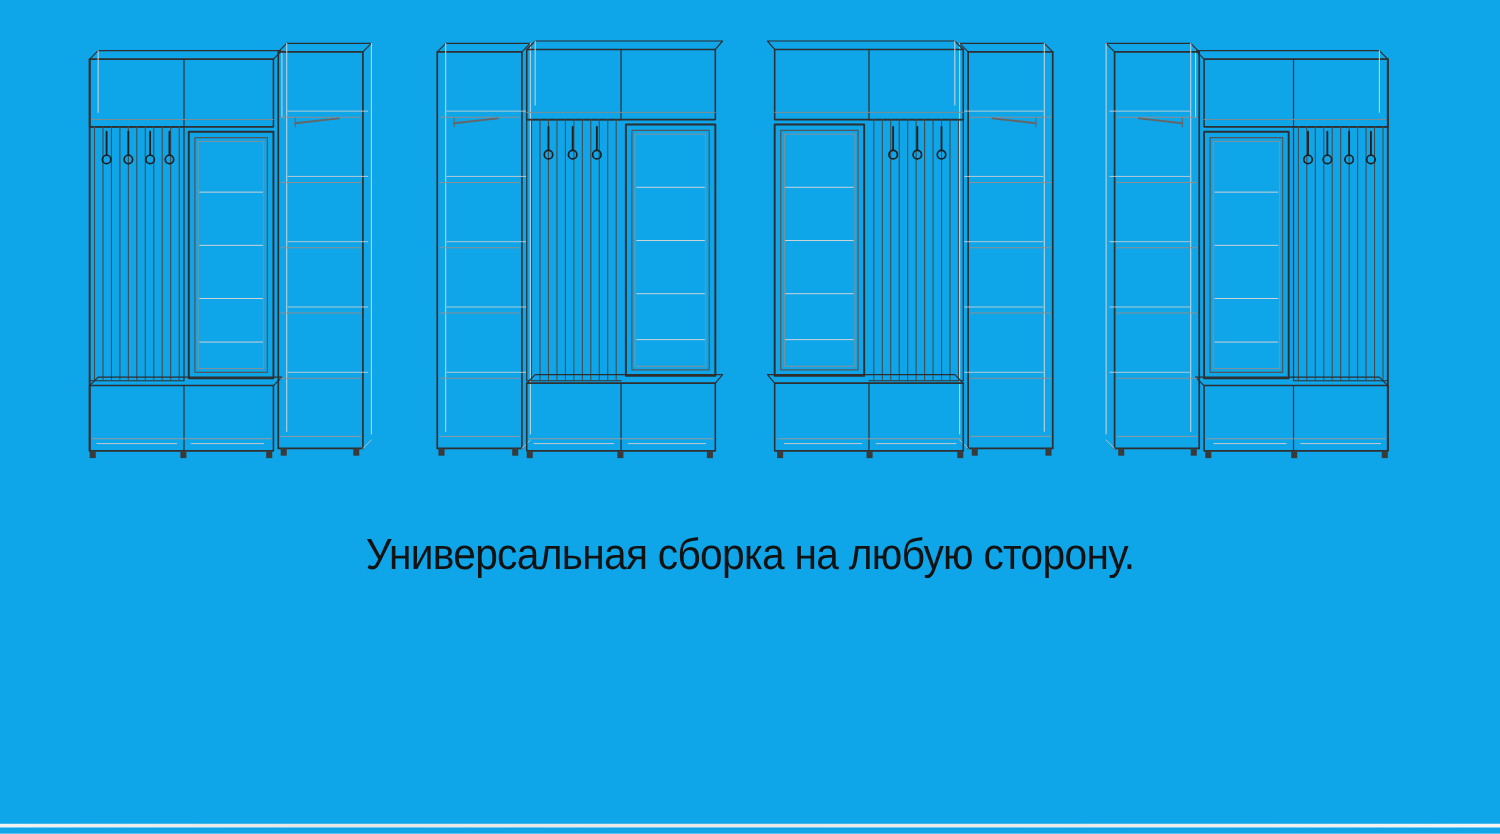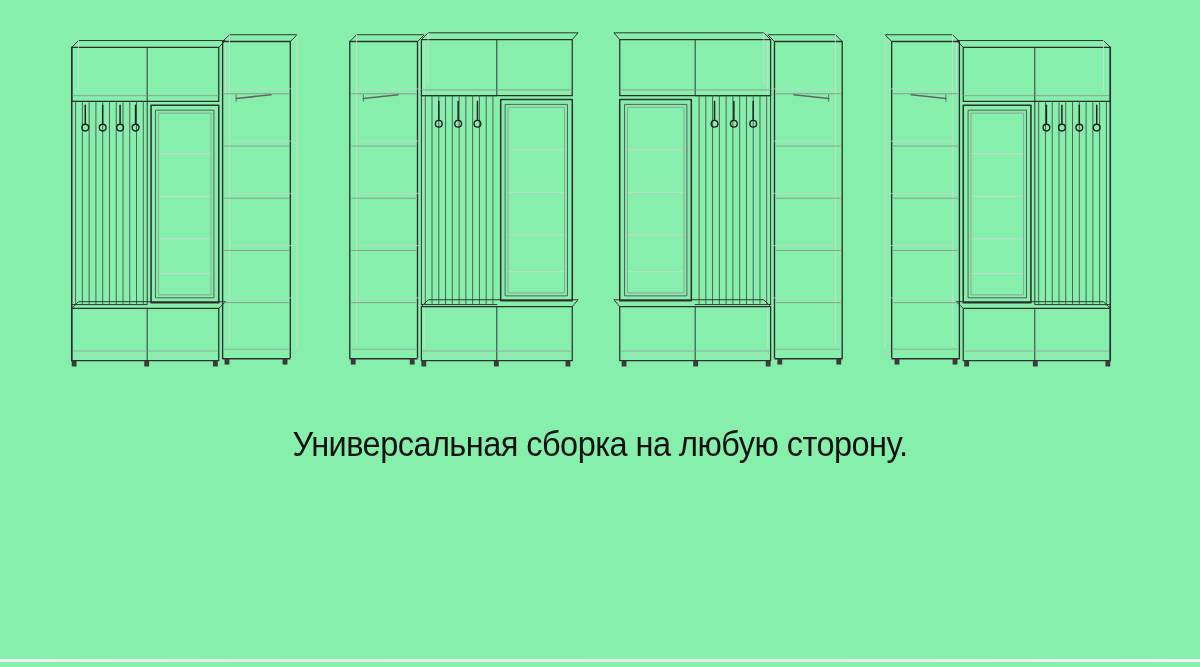--- a/index.html
+++ b/index.html
@@ -1,20 +1,20 @@
 <!DOCTYPE html>
 <html><head>
 <meta charset="utf-8">
 <style>
   html,body{margin:0;padding:0;}
   body{
     width:1200px;height:667px;background:#ffffff;overflow:hidden;
     font-family:"Liberation Sans",sans-serif;position:relative;
   }
-  .page{position:absolute;inset:0;background:#86efac;}
+  .page{position:absolute;inset:0;background:#0ea5e9;}
   .defs-svg{position:absolute;width:0;height:0;overflow:hidden;}
   .drawings-row{position:absolute;left:0;top:26px;width:1200px;height:360px;}
   .unit{position:absolute;top:0;width:236px;height:356px;}
   .unit:nth-child(1){left:64px;}
   .unit:nth-child(2){left:344px;}
   .unit:nth-child(3){left:612px;}
   .unit:nth-child(4){left:882px;}
   .unit svg{display:block;width:236px;height:356px;}
   .caption{
     position:absolute;left:0;right:0;top:424px;height:48px;

